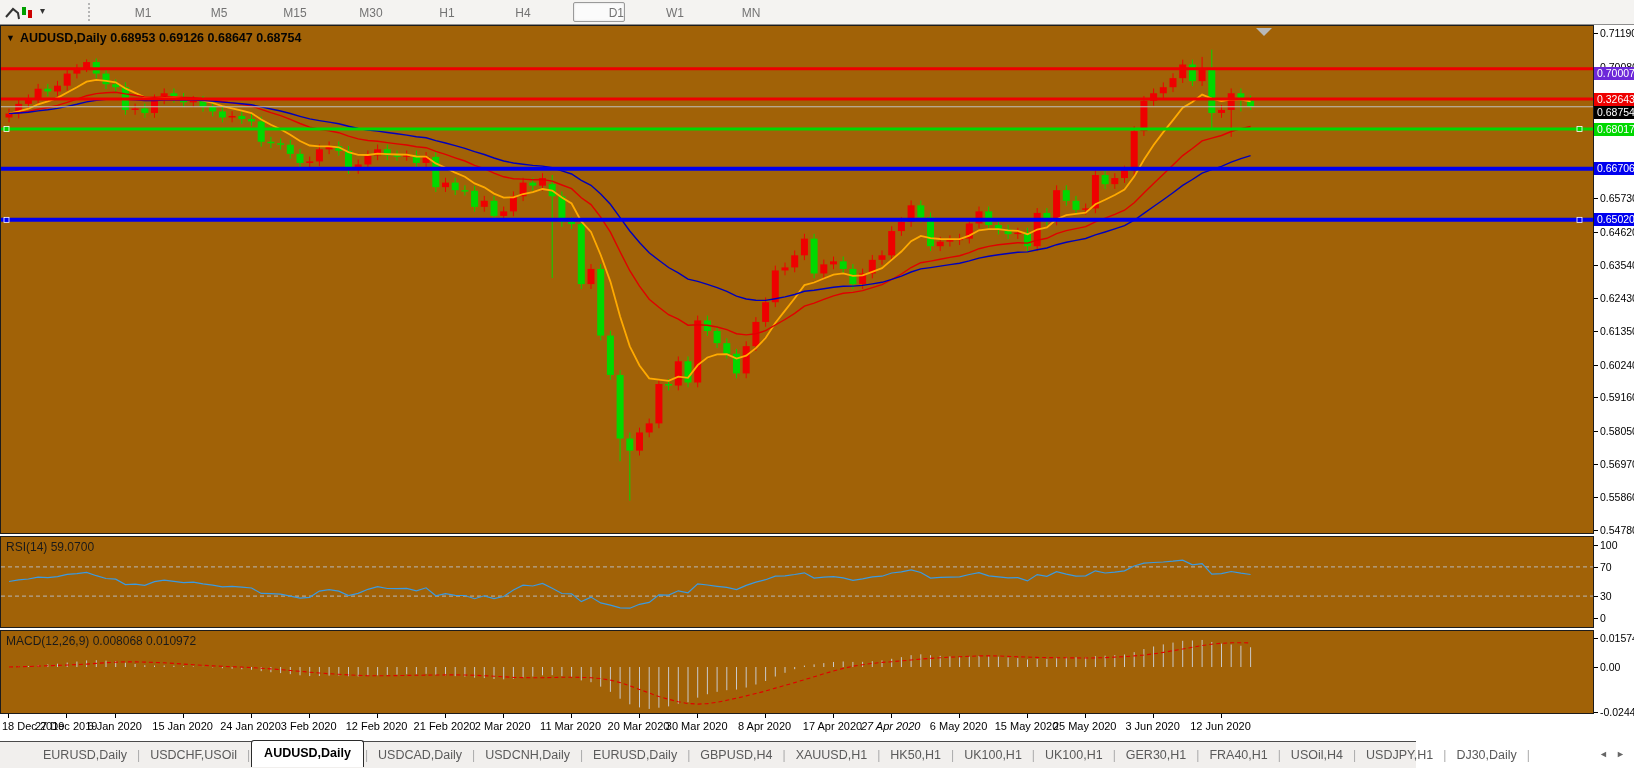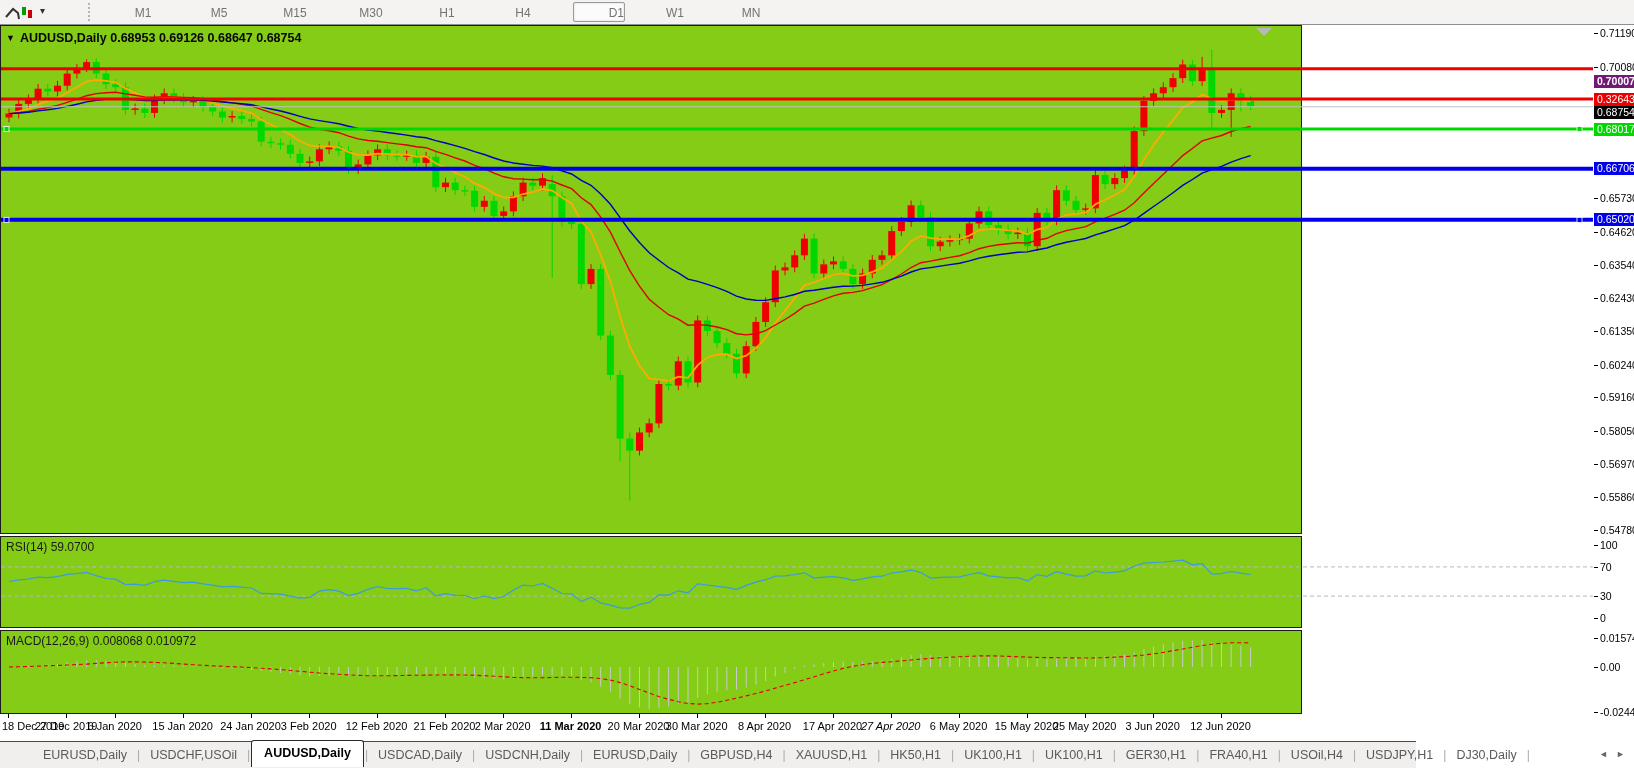--- a/index.html
+++ b/index.html
@@ -13,21 +13,21 @@
   #tbicon { position: absolute; left: 4px; top: 3px; width: 30px; height: 18px; }
   #tbcaret { position: absolute; left: 40px; top: 5px; font-size: 10px; color: #333; cursor: pointer; }
   #tbgrip { position: absolute; left: 88px; top: 3px; height: 18px; width: 0;
             border-left: 2px dotted #b5b5b5; }
   .tf-btn { position: absolute; top: 2px; width: 52px; height: 20px; line-height: 20px;
             text-align: center; font-size: 12px; color: #737373; border: 1px solid transparent;
             border-radius: 2px; cursor: pointer; }
   .tf-btn.active { background: #fbfbfb; border-color: #9a9a9a; box-shadow: inset 0 0 2px #ccc; text-align: right; }
 
   
-  .panel { position: absolute; left: 0; width: 1302px; background: #84cc16; border: 1px solid #1c1c1c; }
+  .panel { position: absolute; left: 0; width: 1594px; background: #a16207; border: 1px solid #1c1c1c; }
   #main-panel { top: 25px;  height: 509px; }
   #rsi-panel  { top: 536px; height: 92px;  }
   #macd-panel { top: 630px; height: 84px;  }
   .panel svg { position: absolute; left: 0; top: 0; }
   .ind-label { position: absolute; left: 5px; top: 3px; font-size: 12px; color: #1a1a1a; white-space: pre; }
   #chart-title { position: absolute; left: 5px; top: 5px; font-size: 12.5px; font-weight: bold;
                  color: #050505; white-space: pre; }
   #chart-title .tri { font-size: 9px; vertical-align: 1px; margin-right: 5px; }
   #shift-marker { position: absolute; left: 1255px; top: 2px; width: 0; height: 0;
                   border-left: 8px solid transparent; border-right: 8px solid transparent;
@@ -532,21 +532,21 @@
       <div class="ytick" style="top: 372.337px;"></div>
       <div class="ylab" style="top: 366.337px;">0.59160</div>
       <div class="ytick" style="top: 405.954px;"></div>
       <div class="ylab" style="top: 399.954px;">0.58050</div>
       <div class="ytick" style="top: 438.663px;"></div>
       <div class="ylab" style="top: 432.663px;">0.56970</div>
       <div class="ytick" style="top: 472.28px;"></div>
       <div class="ylab" style="top: 466.28px;">0.55860</div>
       <div class="ytick" style="top: 504.988px;"></div>
       <div class="ylab" style="top: 498.988px;">0.54780</div>
-      <div class="badge" style="top: 50px; background: #701a75; font-weight: bold;">0.70007</div>
+      <div class="badge" style="top: 42px; background: #6d28d9;">0.70007</div>
       <div class="badge" style="top: 67.5228px; background: rgb(238, 0, 0);">0.32643</div>
       <div class="badge" style="top: 97.5965px; background: rgb(0, 216, 0);">0.68017</div>
       <div class="badge" style="top: 137.301px; background: rgb(0, 0, 238);">0.66706</div>
       <div class="badge" style="top: 188.363px; background: rgb(0, 0, 238);">0.65020</div>
       <div class="badge" style="top: 80.5228px; background: rgb(0, 0, 0);">0.68754</div>
       <div class="ytick" style="top: 520px;"></div>
       <div class="ylab" style="top: 514px;">100</div>
       <div class="ytick" style="top: 541.9px;"></div>
       <div class="ylab" style="top: 535.9px;">70</div>
       <div class="ytick" style="top: 571.1px;"></div>
@@ -573,21 +573,21 @@
       <div class="xlab" style="left: 250.5px; transform: translateX(-50%);">24 Jan 2020</div>
       <div class="xtick" style="left: 308.7px;"></div>
       <div class="xlab" style="left: 308.7px; transform: translateX(-50%);">3 Feb 2020</div>
       <div class="xtick" style="left: 376.6px;"></div>
       <div class="xlab" style="left: 376.6px; transform: translateX(-50%);">12 Feb 2020</div>
       <div class="xtick" style="left: 444.5px;"></div>
       <div class="xlab" style="left: 444.5px; transform: translateX(-50%);">21 Feb 2020</div>
       <div class="xtick" style="left: 502.7px;"></div>
       <div class="xlab" style="left: 502.7px; transform: translateX(-50%);">2 Mar 2020</div>
       <div class="xtick" style="left: 570.6px;"></div>
-      <div class="xlab" style="left: 570.6px; transform: translateX(-50%); font-weight: bold;">11 Mar 2020</div>
+      <div class="xlab" style="left: 570.6px; transform: translateX(-50%);">11 Mar 2020</div>
       <div class="xtick" style="left: 638.5px;"></div>
       <div class="xlab" style="left: 638.5px; transform: translateX(-50%);">20 Mar 2020</div>
       <div class="xtick" style="left: 696.7px;"></div>
       <div class="xlab" style="left: 696.7px; transform: translateX(-50%);">30 Mar 2020</div>
       <div class="xtick" style="left: 764.6px;"></div>
       <div class="xlab" style="left: 764.6px; transform: translateX(-50%);">8 Apr 2020</div>
       <div class="xtick" style="left: 832.5px;"></div>
       <div class="xlab" style="left: 832.5px; transform: translateX(-50%);">17 Apr 2020</div>
       <div class="xtick" style="left: 890.7px;"></div>
       <div class="xlab" style="left: 890.7px; transform: translateX(-50%); font-style: italic;">27 Apr 2020</div>

